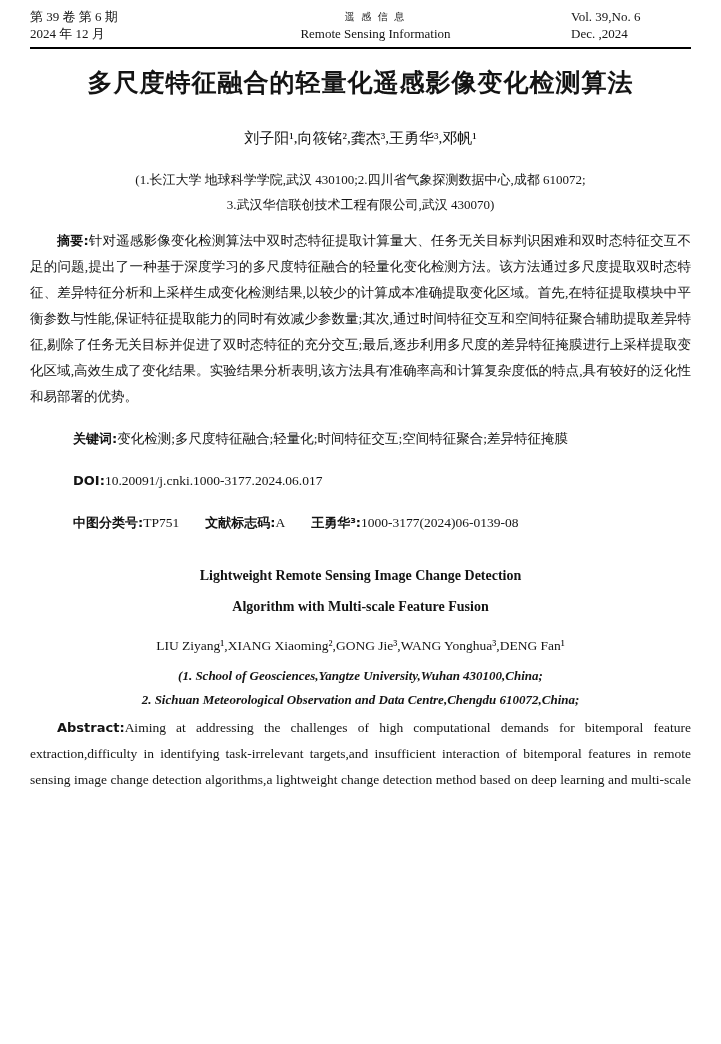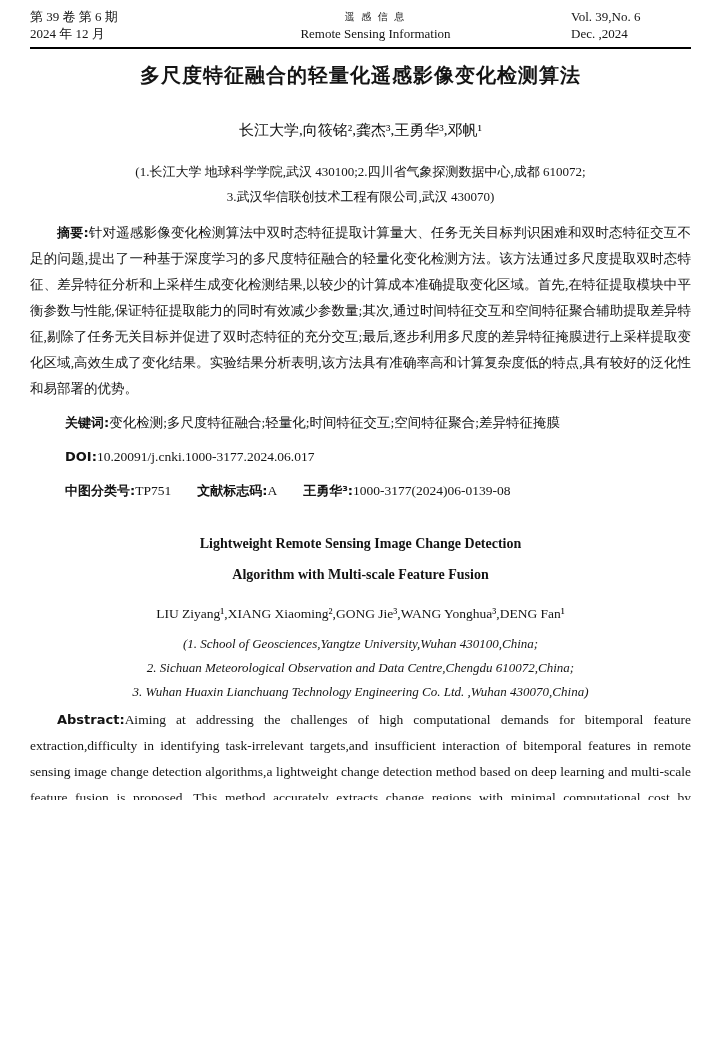--- a/index.html
+++ b/index.html
@@ -18,43 +18,43 @@
     display:flex;justify-content:space-between;align-items:flex-start;
     font-size:13px;line-height:17px;
     padding-bottom:5px;border-bottom:2.5px solid #000;
   }
   .jhead .col-left{text-align:left;min-width:150px;}
   .jhead .col-center{text-align:center;flex:1;}
   .jhead .col-right{min-width:120px;}
   .jname-cn{font-size:10px;letter-spacing:2px;}
   
   .title-cn{
-    margin:8px 0 0 0;text-align:center;
+    margin:16px 0 0 0;text-align:center;
     font-family:"DejaVu Sans","Liberation Sans",sans-serif;
-    font-size:20px;font-weight:bold;letter-spacing:1px;line-height:36px;
+    font-size:25px;font-weight:bold;letter-spacing:1px;line-height:36px;
   }
   .authors-cn{margin-top:27px;text-align:center;font-size:15px;line-height:20px;}
   .affil-cn{margin-top:19px;text-align:center;font-size:13px;line-height:25px;}
   
   .para{
     margin:0;font-size:13.5px;line-height:26px;
     text-align:justify;
   }
   .para.indent{text-indent:2em;}
   .abstract-block{margin-top:11px;}
-  .meta-line{margin:8px;font-size:13.5px;line-height:26px;text-indent:2em;}
+  .meta-line{margin:16px;font-size:13.5px;line-height:26px;text-indent:2em;}
   .meta-line b,.para b{font-family:"DejaVu Sans","Liberation Sans",sans-serif;font-weight:bold;font-size:13px;}
   .pair-gap{display:inline-block;width:26px;}
   
   .title-en{
     margin:24px 0 0 0;text-align:center;
     font-size:14px;font-weight:bold;line-height:31px;
   }
   .authors-en{margin-top:15px;text-align:center;font-size:13.5px;line-height:18px;}
-  .affil-en{margin-top:9px;text-align:center;font-style:italic;font-size:13px;line-height:24px;}
+  .affil-en{margin-top:9px;text-align:center;font-style:italic;font-size:13px;line-height:24px;font-weight:bold;}
   .abstract-en{margin-top:3px;}
   .abstract-en b{font-style:normal;}
   
   .fn-rule{margin-top:7px;width:160px;height:0;border-top:1.5px solid #000;}
   .footnotes{margin-top:6px;font-size:12px;line-height:20px;}
   .footnotes p{margin:0;text-align:justify;}
   .footnotes b{font-family:"DejaVu Sans","Liberation Sans",sans-serif;font-weight:bold;font-size:14px;}
   .fn-gap{display:inline-block;width:24px;}
   .hang{padding-left:56px;text-indent:-56px;}
 </style>
@@ -72,42 +72,41 @@
       <div class="jname-cn">遥 感 信 息</div>
       <div>Remote Sensing Information</div>
     </div>
     <div class="col-right">
       <div>Vol. 39,No. 6</div>
       <div>Dec. ,2024</div>
     </div>
   </div>
 
   <h1 class="title-cn">多尺度特征融合的轻量化遥感影像变化检测算法</h1>
-  <div class="authors-cn">长江大学,向筱铭²,龚杰³,王勇华³,邓帆¹</div>
+  <div class="authors-cn">刘子阳¹,向筱铭²,龚杰³,王勇华³,邓帆¹</div>
   <div class="affil-cn">
     <div>(1.长江大学 地球科学学院,武汉 430100;2.四川省气象探测数据中心,成都 610072;</div>
     <div>3.武汉华信联创技术工程有限公司,武汉 430070)</div>
   </div>
 
   <div class="abstract-block">
     <p class="para indent"><b>摘要:</b><span>针对遥感影像变化检测算法中双时态特征提取计算量大、任务无关目标判识困难和双时态特征交互不足的问题,提出了一种基于深度学习的多尺度特征融合的轻量化变化检测方法。该方法通过多尺度提取双时态特征、差异特征分析和上采样生成变化检测结果,以较少的计算成本准确提取变化区域。首先,在特征提取模块中平衡参数与性能,保证特征提取能力的同时有效减少参数量;其次,通过时间特征交互和空间特征聚合辅助提取差异特征,剔除了任务无关目标并促进了双时态特征的充分交互;最后,逐步利用多尺度的差异特征掩膜进行上采样提取变化区域,高效生成了变化结果。实验结果分析表明,该方法具有准确率高和计算复杂度低的特点,具有较好的泛化性和易部署的优势。</span></p>
     <p class="meta-line"><b>关键词:</b><span>变化检测;多尺度特征融合;轻量化;时间特征交互;空间特征聚合;差异特征掩膜</span></p>
     <p class="meta-line"><b>DOI:</b><span>10.20091/j.cnki.1000-3177.2024.06.017</span></p>
     <p class="meta-line"><b>中图分类号:</b><span>TP751</span><span class="pair-gap"></span><b>文献标志码:</b><span>A</span><span class="pair-gap"></span><b>王勇华³:</b><span>1000-3177(2024)06-0139-08</span></p>
   </div>
 
   <h2 class="title-en">
     <span>Lightweight Remote Sensing Image Change Detection</span><br>
     <span>Algorithm with Multi-scale Feature Fusion</span>
   </h2>
   <div class="authors-en">LIU Ziyang¹,XIANG Xiaoming²,GONG Jie³,WANG Yonghua³,DENG Fan¹</div>
   <div class="affil-en">
     <div>(1. School of Geosciences,Yangtze University,Wuhan 430100,China;</div>
     <div>2. Sichuan Meteorological Observation and Data Centre,Chengdu 610072,China;</div>
-    <div>3. Wuhan Huaxin Lianchuang Technology Engineering Co. Ltd. ,Wuhan 430070,China)</div>
   </div>
 
   <p class="para indent abstract-en"><b>Abstract:</b><span>Aiming at addressing the challenges of high computational demands for bitemporal feature extraction,difficulty in identifying task-irrelevant targets,and insufficient interaction of bitemporal features in remote sensing image change detection algorithms,a lightweight change detection method based on deep learning and multi-scale feature fusion is proposed. This method accurately extracts change regions with minimal computational cost by employing multi-scale bitemporal feature extraction,difference feature analysis,and upsampling to generate change detection results. Firstly,the feature extraction module balances parameters and performance,ensuring extraction capability while effectively reducing the parameter count. Secondly,temporal feature interaction and spatial feature aggregation assist in extracting difference features,eliminating task-irrelevant targets,and promoting adequate interaction of bitemporal features. Finally,multi-scale differential feature masks are progressively used for upsampling to extract change regions,efficiently generating the change results. Experimental results demonstrate that this method has high accuracy and low computational complexity,along with great generalization and ease of deployment.</span></p>
 
   <div class="fn-rule"></div>
   <div class="footnotes">
     <p><b>收稿日期:</b><span>2024-04-05</span><span class="fn-gap"></span><b>修订日期:</b><span>2024-04-29</span></p>
     <p class="hang"><b>基金项目:</b><span>四川省科技计划(2022YFS0544);湖北省重点研发计划(2023DJC154)。</span></p>
     <p class="hang"><b>作者简介:</b><span>刘子阳(1999—),男,硕士研究生,主要研究方向为遥感影像智能解译。</span></p>
 

